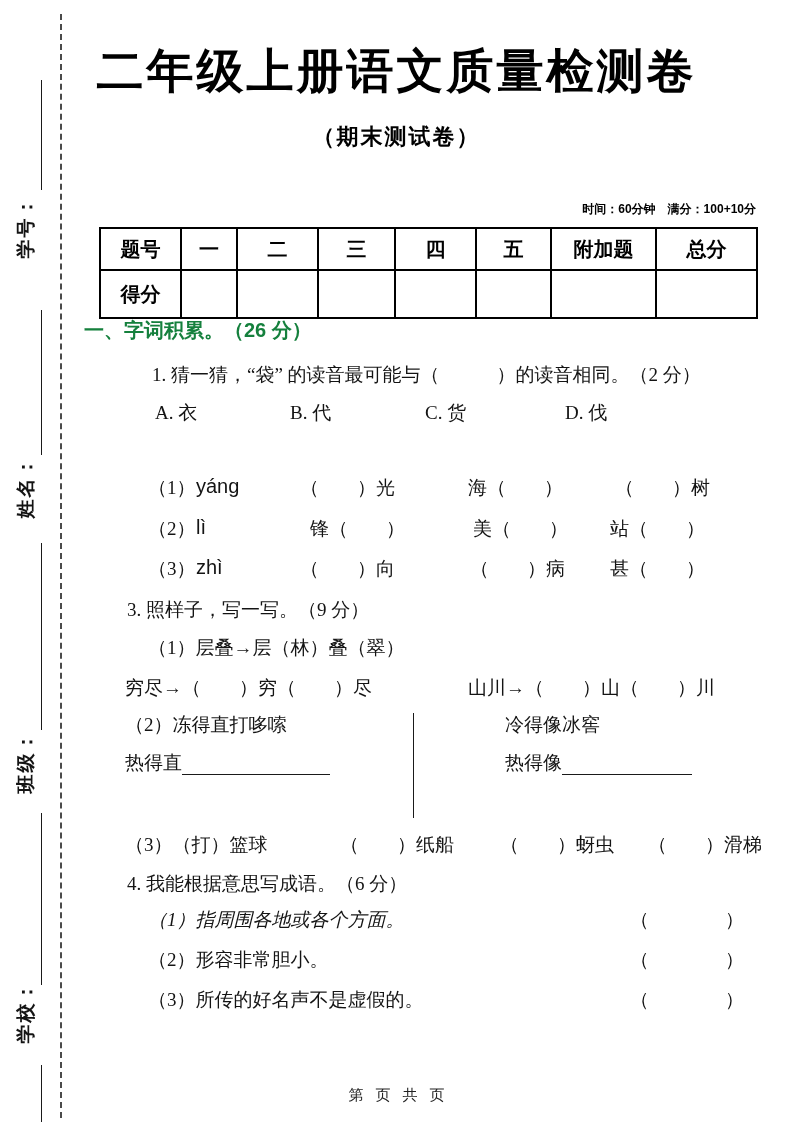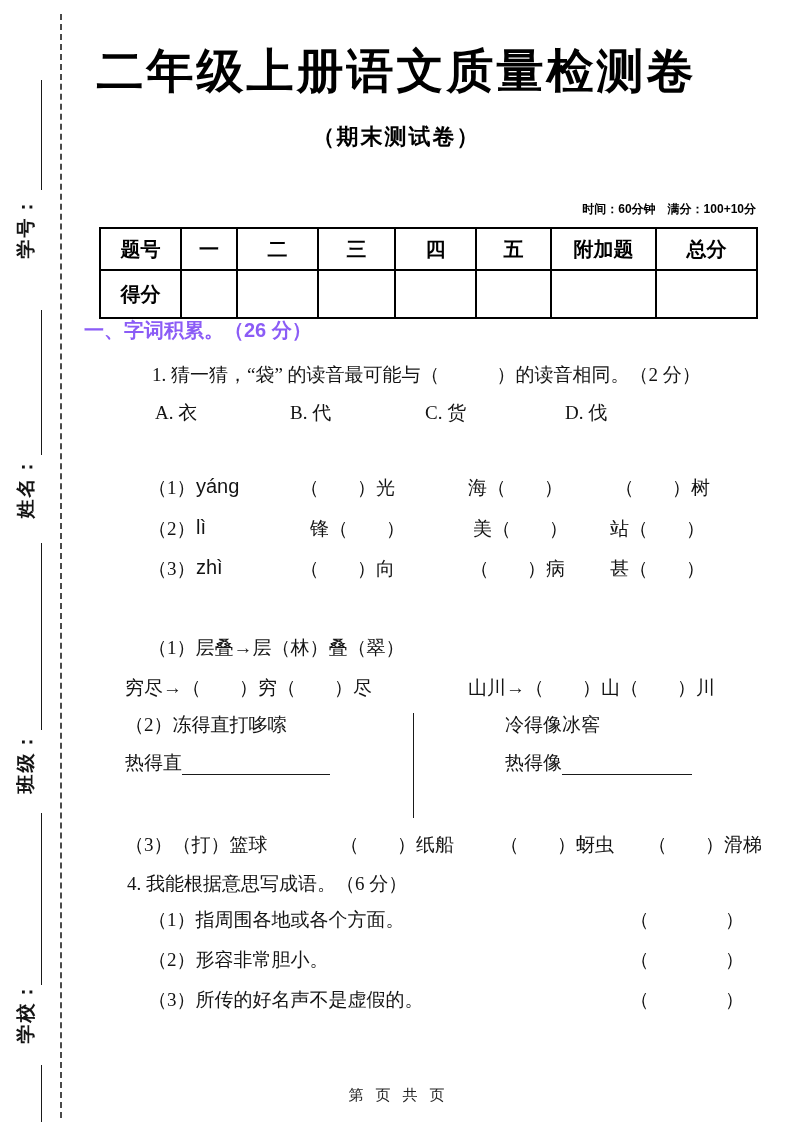--- a/index.html
+++ b/index.html
@@ -53,21 +53,21 @@
     border:2px solid #000; text-align:center; vertical-align:middle;
     font-size:20px; font-weight:700; color:#000; padding:0;
   }
   tr.r1 td { height:40px; }
   tr.r2 td { height:46px; }
 
   
   .sec-heading {
     position:absolute; left:84px; top:317px;
     font-family:"Liberation Sans","DejaVu Sans",sans-serif;
-    font-weight:700; font-size:20px; color:#8b5cf6;
+    font-weight:700; font-size:20px; color:#15803d;
   }
   .row { position:absolute; left:0; width:793px; height:28px; }
   .seg { position:absolute; top:0; white-space:nowrap; }
   .pinyin { font-family:"Liberation Sans","DejaVu Sans",sans-serif; font-size:20px; }
   .blank {
     position:absolute; top:2px; height:22px;
     border-bottom:1.5px solid #1a1a1a;
   }
   .divider {
     position:absolute; left:413px; top:713px; height:105px; width:0;
@@ -173,20 +173,23 @@
     <span class="seg" style="left:610px;">站（　　）</span>
   </div>
   <div class="row" style="top:556px;">
     <span class="seg" style="left:148px;">（3）</span>
     <span class="seg pinyin" style="left:196px;">zhì</span>
     <span class="seg" style="left:300px;">（　　）向</span>
     <span class="seg" style="left:470px;">（　　）病</span>
     <span class="seg" style="left:610px;">甚（　　）</span>
   </div>
 
+  <div class="row" style="top:597px;">
+    <span class="seg" style="left:127px;">3. 照样子，写一写。（9 分）</span>
+  </div>
   <div class="row" style="top:635px;">
     <span class="seg" style="left:148px;">（1）层叠→层（林）叠（翠）</span>
   </div>
   <div class="row" style="top:675px;">
     <span class="seg" style="left:125px;">穷尽→（　　）穷（　　）尽</span>
     <span class="seg" style="left:468px;">山川→（　　）山（　　）川</span>
   </div>
 
   <div class="divider"></div>
 
@@ -205,21 +208,21 @@
     <span class="seg" style="left:125px;">（3）（打）篮球</span>
     <span class="seg" style="left:340px;">（　　）纸船</span>
     <span class="seg" style="left:500px;">（　　）蚜虫</span>
     <span class="seg" style="left:648px;">（　　）滑梯</span>
   </div>
 
   <div class="row" style="top:871px;">
     <span class="seg" style="left:127px;">4. 我能根据意思写成语。（6 分）</span>
   </div>
   <div class="row" style="top:907px;">
-    <span class="seg" style="left:148px;">（1）指周围各地或各个方面。</span>
+    <span class="seg" style="left:148px;font-style:italic;">（1）指周围各地或各个方面。</span>
     <span class="seg" style="left:630px;">（　　　　）</span>
   </div>
   <div class="row" style="top:947px;">
     <span class="seg" style="left:148px;">（2）形容非常胆小。</span>
     <span class="seg" style="left:630px;">（　　　　）</span>
   </div>
   <div class="row" style="top:987px;">
     <span class="seg" style="left:148px;">（3）所传的好名声不是虚假的。</span>
     <span class="seg" style="left:630px;">（　　　　）</span>
   </div>

